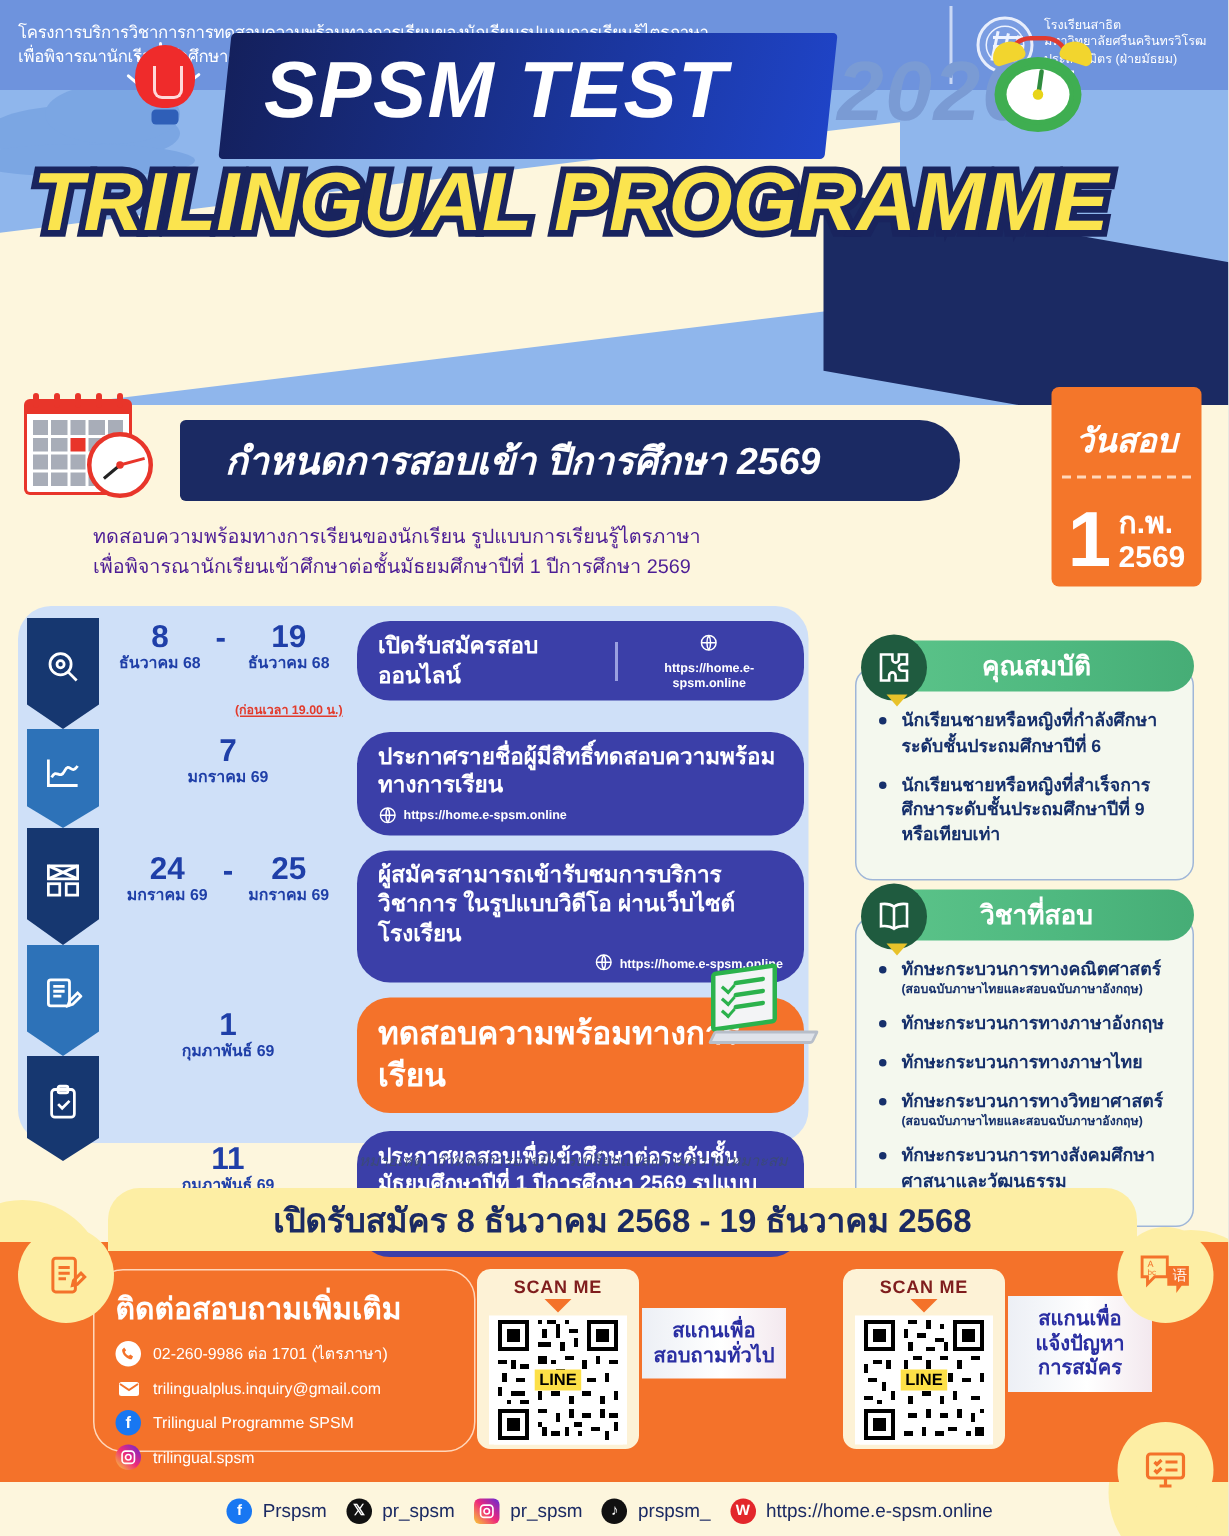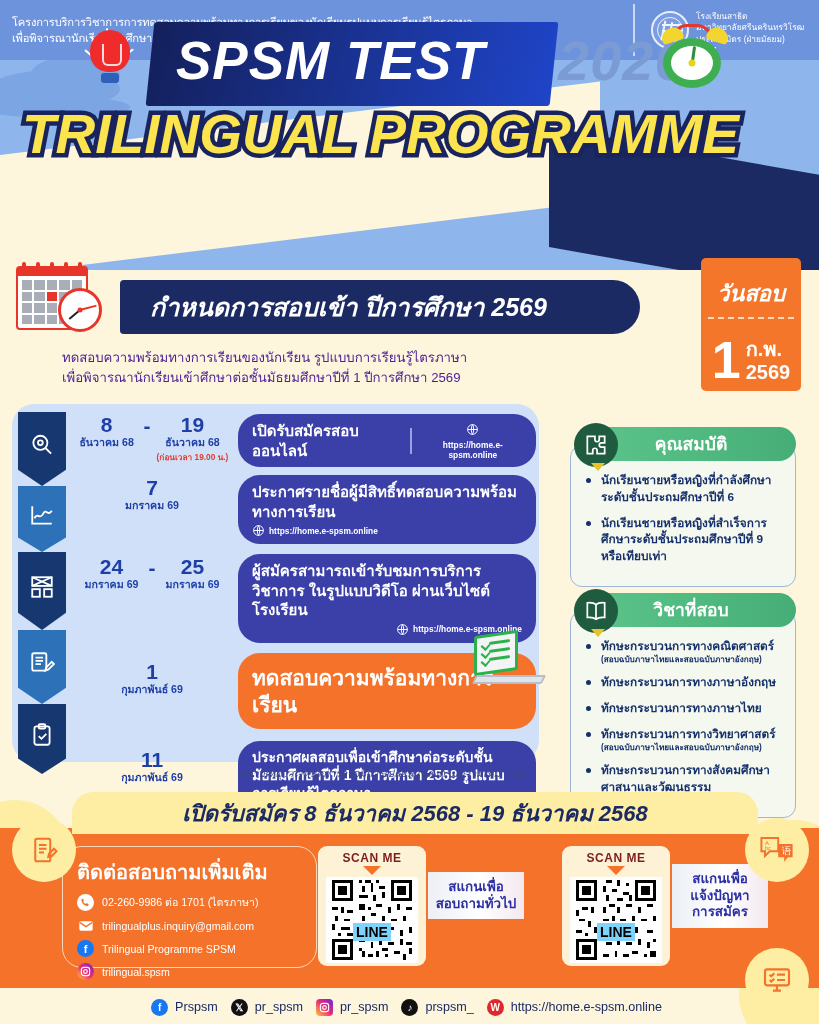--- a/index.html
+++ b/index.html
@@ -209,21 +209,21 @@
   }
   .chev.d{background:#163770;}
   .chev.m{background:#2d72b8;}
   .chev svg{width:26px;height:26px;margin-bottom:8px;}
 
   .rows{position:absolute;left:66px;top:412px;width:470px;z-index:5;}
   .row{display:flex;align-items:flex-start;margin-bottom:4px;}
   .datecol{width:172px;flex:0 0 172px;text-align:center;color:#1f3fa8;padding-top:2px;}
   .datecol .dd{font-size:21px;font-weight:bold;line-height:1.05;}
   .datecol .mm{font-size:10.6px;font-weight:bold;line-height:1.2;}
-  .datecol .note{font-size:8.3px;font-weight:bold;color:#e23b2c;margin-top:1px;}
+  .datecol .note{font-size:8.3px;font-weight:bold;color:#e23b2c;margin-top:17px;text-decoration:underline;}
   .dual{display:flex;justify-content:center;gap:6px;}
   .dual .sep{font-size:21px;font-weight:bold;padding-top:0px;}
   .dual .u{min-width:62px;}
 
   .pill{
     background:#3b3fa8; color:#fff; border-radius:22px;
     padding:7px 14px; flex:1 1 auto; position:relative;
   }
   .pill .main{font-size:15px;font-weight:bold;line-height:1.3;}
   .pill .url{font-size:8.4px;font-weight:bold;display:flex;align-items:center;gap:4px;}
@@ -275,21 +275,21 @@
     color:#16306b;font-size:11.8px;font-weight:bold;line-height:1.42;
   }
   .gcard li::before{content:"";position:absolute;left:3px;top:6px;width:5px;height:5px;
     border-radius:50%;background:#16306b;}
   .gcard li .sm{display:block;font-size:8.2px;font-weight:bold;line-height:1.3;}
 
   
   .yellow-band{
     position:absolute;left:72px;top:792px;width:686px;height:42px;z-index:5;
     background:#fdeea4; border-radius:21px 21px 0 0;
-    display:flex;align-items:center;justify-content:center;font-style:italic;
+    display:flex;align-items:center;justify-content:center;
   }
   .yellow-band span{color:#1b2a63;font-size:22px;font-weight:bold;}
   .orange-band{
     position:absolute;left:0;top:828px;width:819px;height:160px;z-index:4;
     background:#f4722a;
   }
   .contact-card{
     position:absolute;left:62px;top:846px;width:255px;height:122px;z-index:6;
     border:1.6px solid #ffd7bb;border-radius:20px;padding:9px 14px;
   }
@@ -303,21 +303,21 @@
 
   .qr-card{
     position:absolute;z-index:6;width:108px;height:120px;background:#fdf2d6;border-radius:9px;
     padding:5px; text-align:center;
   }
   .qr-card .sm{color:#7f1d1d;font-size:12px;font-weight:bold;letter-spacing:.5px;}
   .qr-card .tri{width:0;height:0;margin:1px auto 2px;border-left:9px solid transparent;
     border-right:9px solid transparent;border-top:9px solid #f4722a;}
   .qrbox{width:92px;height:86px;margin:0 auto;background:#fff;position:relative;}
   .qrlab{position:absolute;left:50%;top:50%;transform:translate(-50%,-50%);
-    background:#7dd3fc;color:#000;font-size:14px;font-weight:bold;padding:1px 3px;margin-top:12px;}
+    background:#fde047;color:#000;font-size:11px;font-weight:bold;padding:1px 3px;}
   .qr-caption{
     position:absolute;z-index:6;width:96px;
     background:linear-gradient(90deg,#eceff5,#ffffff 55%, #f3e8ee);
     color:#2b2fa3;font-size:13.4px;font-weight:bold;line-height:1.24;
     padding:7px 5px;text-align:center;
   }
 
   .social-strip{
     position:absolute;left:0;top:990px;width:819px;height:34px;z-index:7;
     display:flex;align-items:center;justify-content:center;gap:7px;

